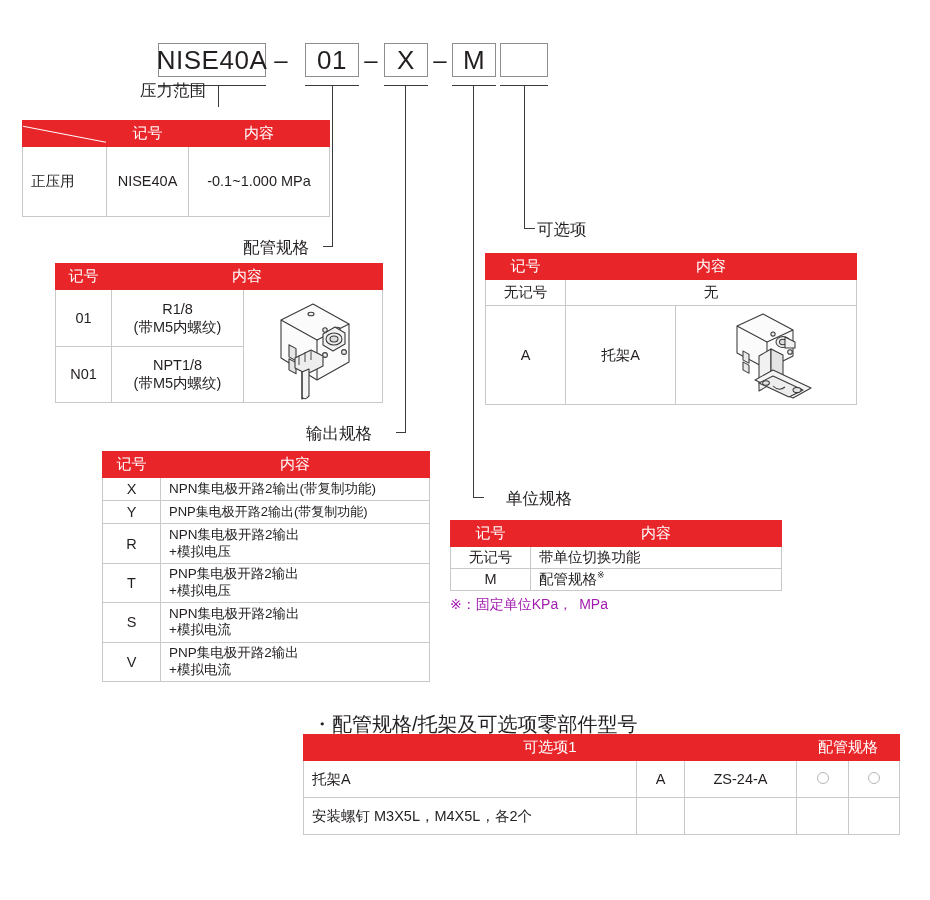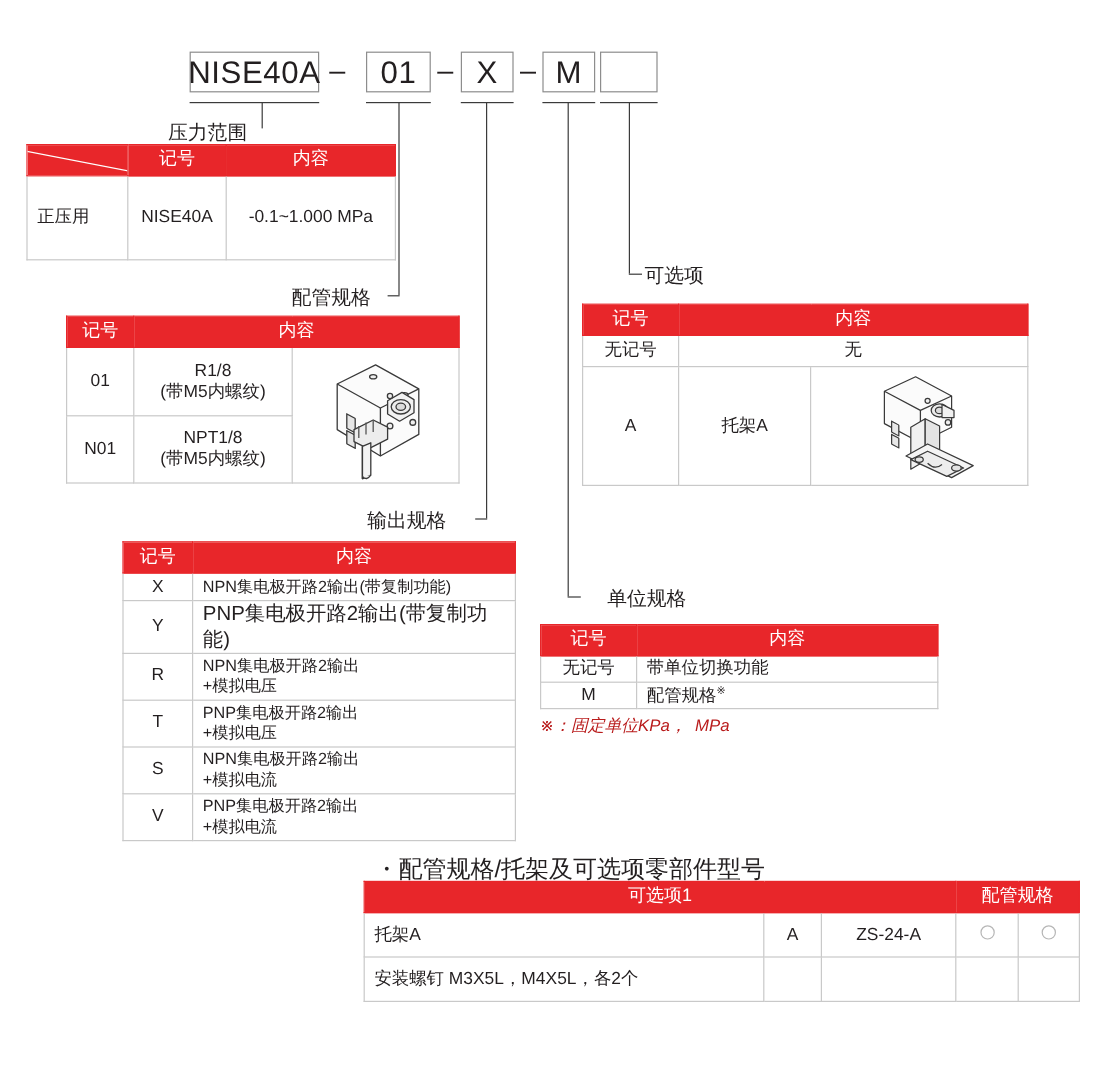--- a/index.html
+++ b/index.html
@@ -89,23 +89,22 @@
   
   .calllabel {
     position:absolute;
     font-size:16.5px;
     color:#231f20;
     white-space:nowrap;
   }
   .note {
     position:absolute;
     font-size:14px;
-    color:#b91c1c;
+    color:#a21caf;
     white-space:nowrap;
-    font-style:italic;
   }
   .secttitle {
     position:absolute;
     font-size:20px;
     color:#231f20;
     white-space:nowrap;
     font-weight:normal;
   }
   .sup { font-size:9px; vertical-align:super; }
 
@@ -151,21 +150,21 @@
 
   <div class="ln lnh abs" style="left:452px; top:85px; width:44px;"></div>
   <div class="ln lnv abs" style="left:473px; top:85px; height:412px;"></div>
   <div class="ln lnh abs" style="left:473px; top:497px; width:11px;"></div>
 
   <div class="ln lnh abs" style="left:500px; top:85px; width:48px;"></div>
   <div class="ln lnv abs" style="left:524px; top:85px; height:143px;"></div>
   <div class="ln lnh abs" style="left:524px; top:228px; width:11px;"></div>
 </div>
 
-<div class="calllabel" style="left:140px; top:100px;">压力范围</div>
+<div class="calllabel" style="left:140px; top:80px;">压力范围</div>
 <div class="calllabel" style="left:243px; top:237px;">配管规格</div>
 <div class="calllabel" style="left:306px; top:423px;">输出规格</div>
 <div class="calllabel" style="left:537px; top:219px;">可选项</div>
 <div class="calllabel" style="left:486px; top:488px;margin-left:20px;">单位规格</div>
 
 <div class="tbl-wrap" style="left:22px; top:120px; width:308px; height:97px;">
   <table class="t">
     <colgroup>
         <col style="width:84px">
         <col style="width:82px">
@@ -268,21 +267,21 @@
     <tbody>
       <tr style="height:23px;">
         <td>X</td>
         <td class="lft">
           <div style="font-size:13.5px">NPN集电极开路2输出(带复制功能)</div>
         </td>
       </tr>
       <tr style="height:23px;">
         <td>Y</td>
         <td class="lft">
-          <div style="font-size:17px">PNP集电极开路2输出(带复制功能)</div>
+          <div style="font-size:13px">PNP集电极开路2输出(带复制功能)</div>
         </td>
       </tr>
       <tr style="height:39px;">
         <td>R</td>
         <td class="lft">
           <div style="font-size:13.5px">NPN集电极开路2输出</div>
           <div style="font-size:13.5px">+模拟电压</div>
         </td>
       </tr>
       <tr style="height:39px;">

